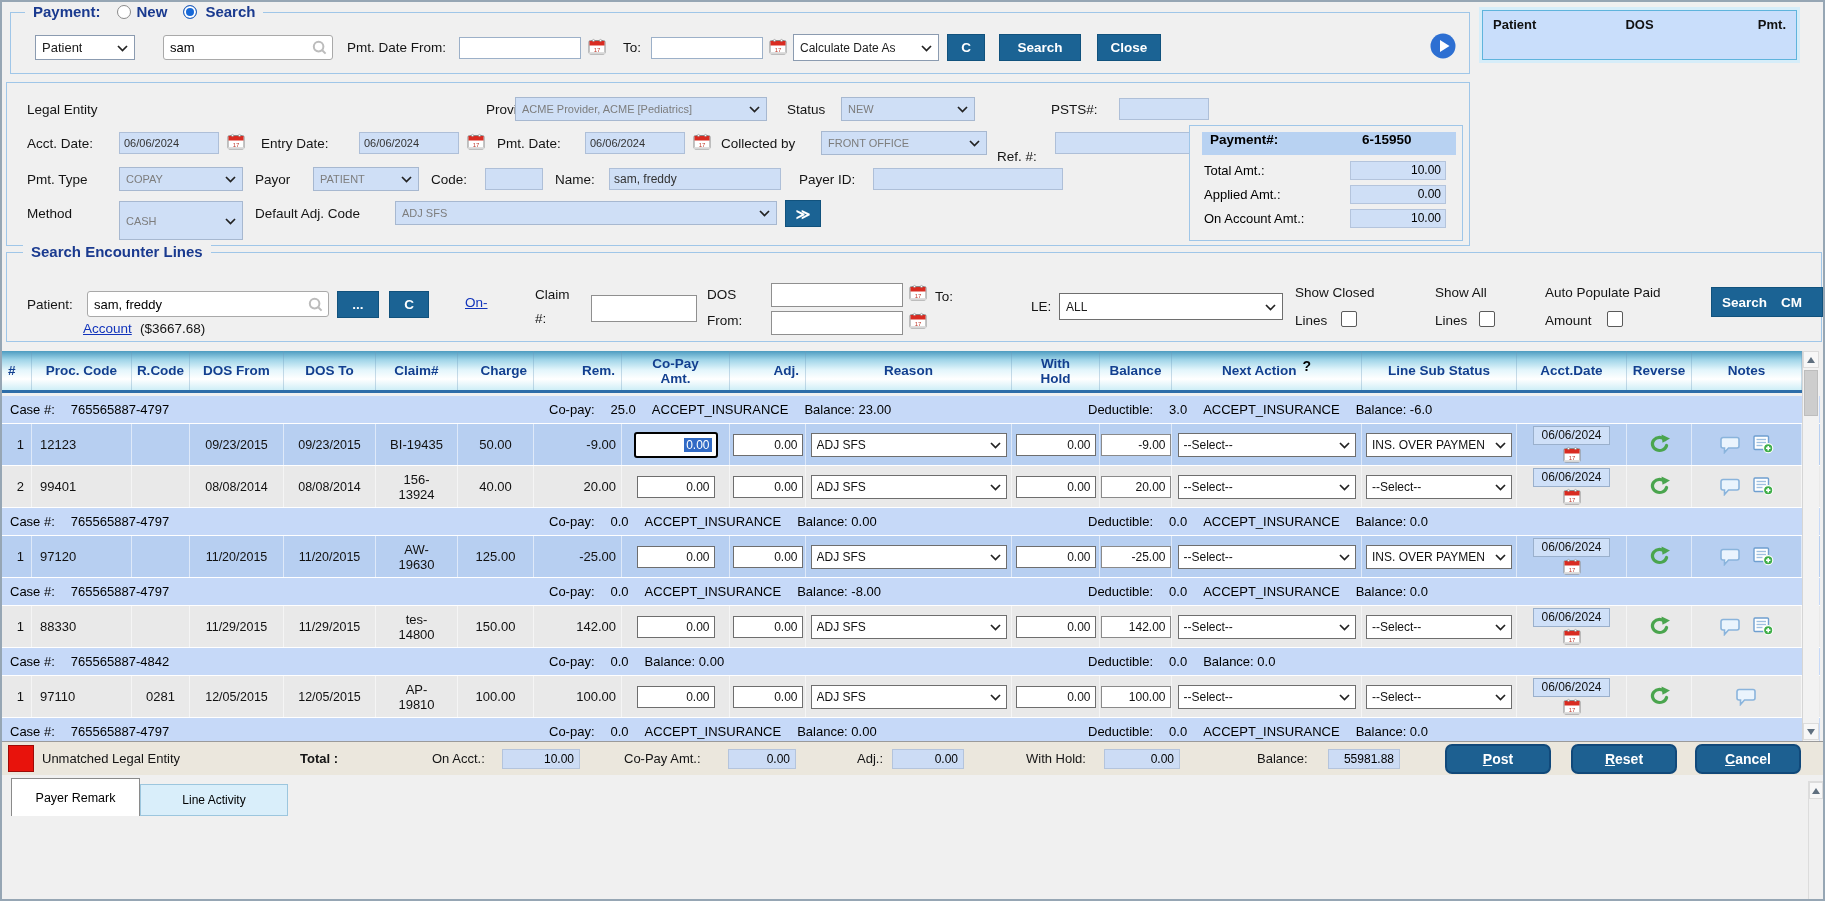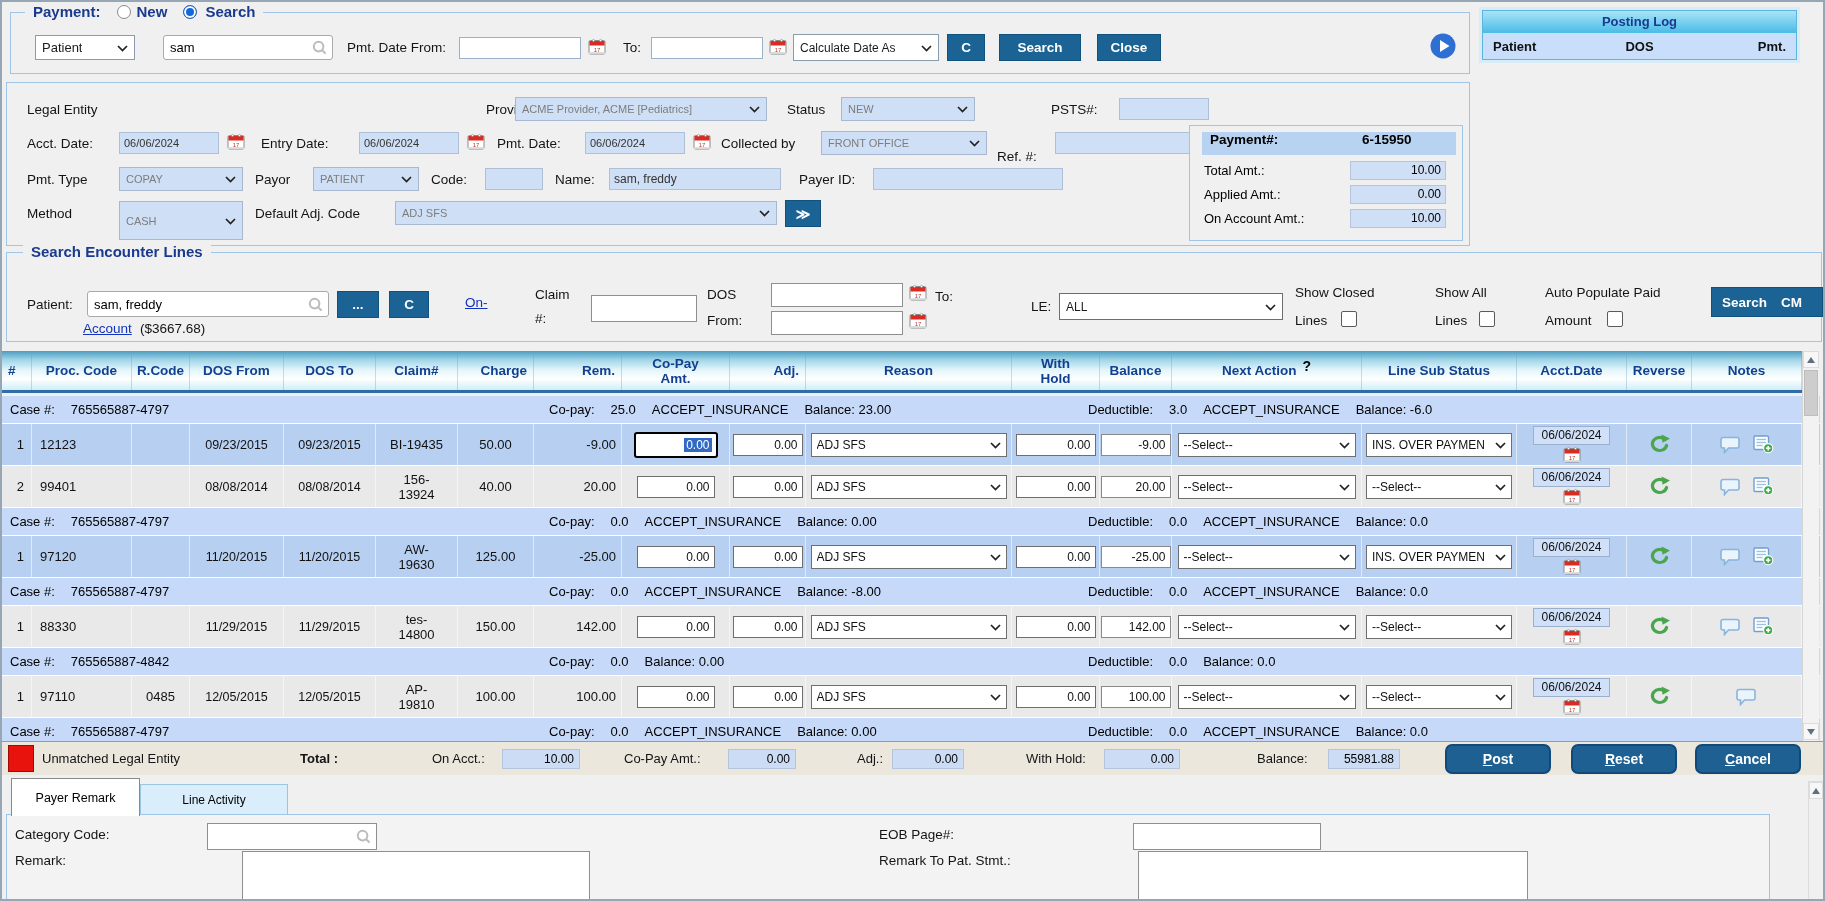--- a/index.html
+++ b/index.html
@@ -164,21 +164,20 @@
         <span style="margin-left: 4px;"><svg width="11" height="7" viewBox="0 0 11 7">
             <polyline points="1,1 5.5,5.6 10,1" fill="none" stroke="#222" stroke-width="1.7"></polyline>
           </svg></span>
       </div>
     <div class="btn" style="left:936px;top:21px;width:38px;height:27px;">C</div>
     <div class="btn" style="left:988px;top:21px;width:82px;height:27px;">Search</div>
     <div class="btn" style="left:1086px;top:21px;width:64px;height:27px;">Close</div>
   </div>
 
   <div class="plog">
-    <div class="plog-title">Posting Log</div>
     <div class="plog-cols">
       <span style="flex:1;text-align:left;">Patient</span>
       <span style="flex:1;text-align:center;">DOS</span>
       <span style="flex:1;text-align:right;">Pmt.</span>
     </div>
   </div>
   <div class="play">
     <svg width="26" height="26" viewBox="0 0 26 26">
         <circle cx="13" cy="13" r="12.5" fill="#2d6fd2"></circle>
         <polygon points="10,7 19.5,13 10,19" fill="#fff"></polygon>
@@ -869,21 +868,21 @@
           </div>
           <div class="cluster ded-cluster">
             <span>Deductible:</span>
             <span>0.0</span>
             <span>Balance: 0.0</span>
           </div>
         </div>
         <div class="drow gray">
           <div class="dc c-num">1</div>
           <div class="dc c-proc">97110</div>
-          <div class="dc c-rcode">0485</div>
+          <div class="dc c-rcode">0281</div>
           <div class="dc c-dosf" style="font-size: 12.5px;">12/05/2015</div>
           <div class="dc c-dost" style="font-size: 12.5px;">12/05/2015</div>
           <div class="dc c-claim">
             <span class="wrapt">AP-
 19810</span>
           </div>
           <div class="dc c-charge">100.00</div>
           <div class="dc c-rem">100.00</div>
           <div class="dc c-copay">
             <div class="gin">0.00</div>
@@ -1003,38 +1002,20 @@
         <span><u>R</u>eset</span>
       </div>
     <div class="rbtn uf" style="left:1693px;">
         <span><u>C</u>ancel</span>
       </div>
   </div>
 
   <div class="tab-a">Payer Remark</div>
   <div class="tab-i">Line Activity</div>
 
-  <div class="rpanel">
-    <span class="lbl2" style="left:8px;top:12px;">Category Code:</span>
-    <div class="inwrap" style="left:200px;top:8px;width:170px;height:27px;border-radius:0;border-color:#8f8f8f;">
-      <input value="" style="">
-      <span class="mag">
-          <svg width="15" height="15" viewBox="0 0 15 15">
-            <circle cx="6.6" cy="6.6" r="4.8" fill="none" stroke="#bcbcbc" stroke-width="2"></circle>
-            <line x1="10.2" y1="10.2" x2="13.6" y2="13.6" stroke="#bcbcbc" stroke-width="2"></line>
-          </svg>
-        </span>
-    </div>
-    <span class="lbl2" style="left:8px;top:38px;">Remark:</span>
-    <textarea class="ta" style="left: 235px; top: 36px; width: 348px; height: 70px;"></textarea>
-    <span class="lbl2" style="left:872px;top:12px;">EOB Page#:</span>
-    <input class="tin" style="left: 1126px; top: 8px; width: 188px; height: 27px; border-color: rgb(143, 143, 143);" value="">
-    <span class="lbl2" style="left:872px;top:38px;">Remark To Pat. Stmt.:</span>
-    <textarea class="ta" style="left: 1131px; top: 36px; width: 390px; height: 70px;"></textarea>
-  </div>
 
   <div class="mini-vs">
     <div class="vs-ar" style="top:0;width:14px;">
         <span class="tri-up"></span>
       </div>
   </div>
 
 </div>
 
 </body></html>

